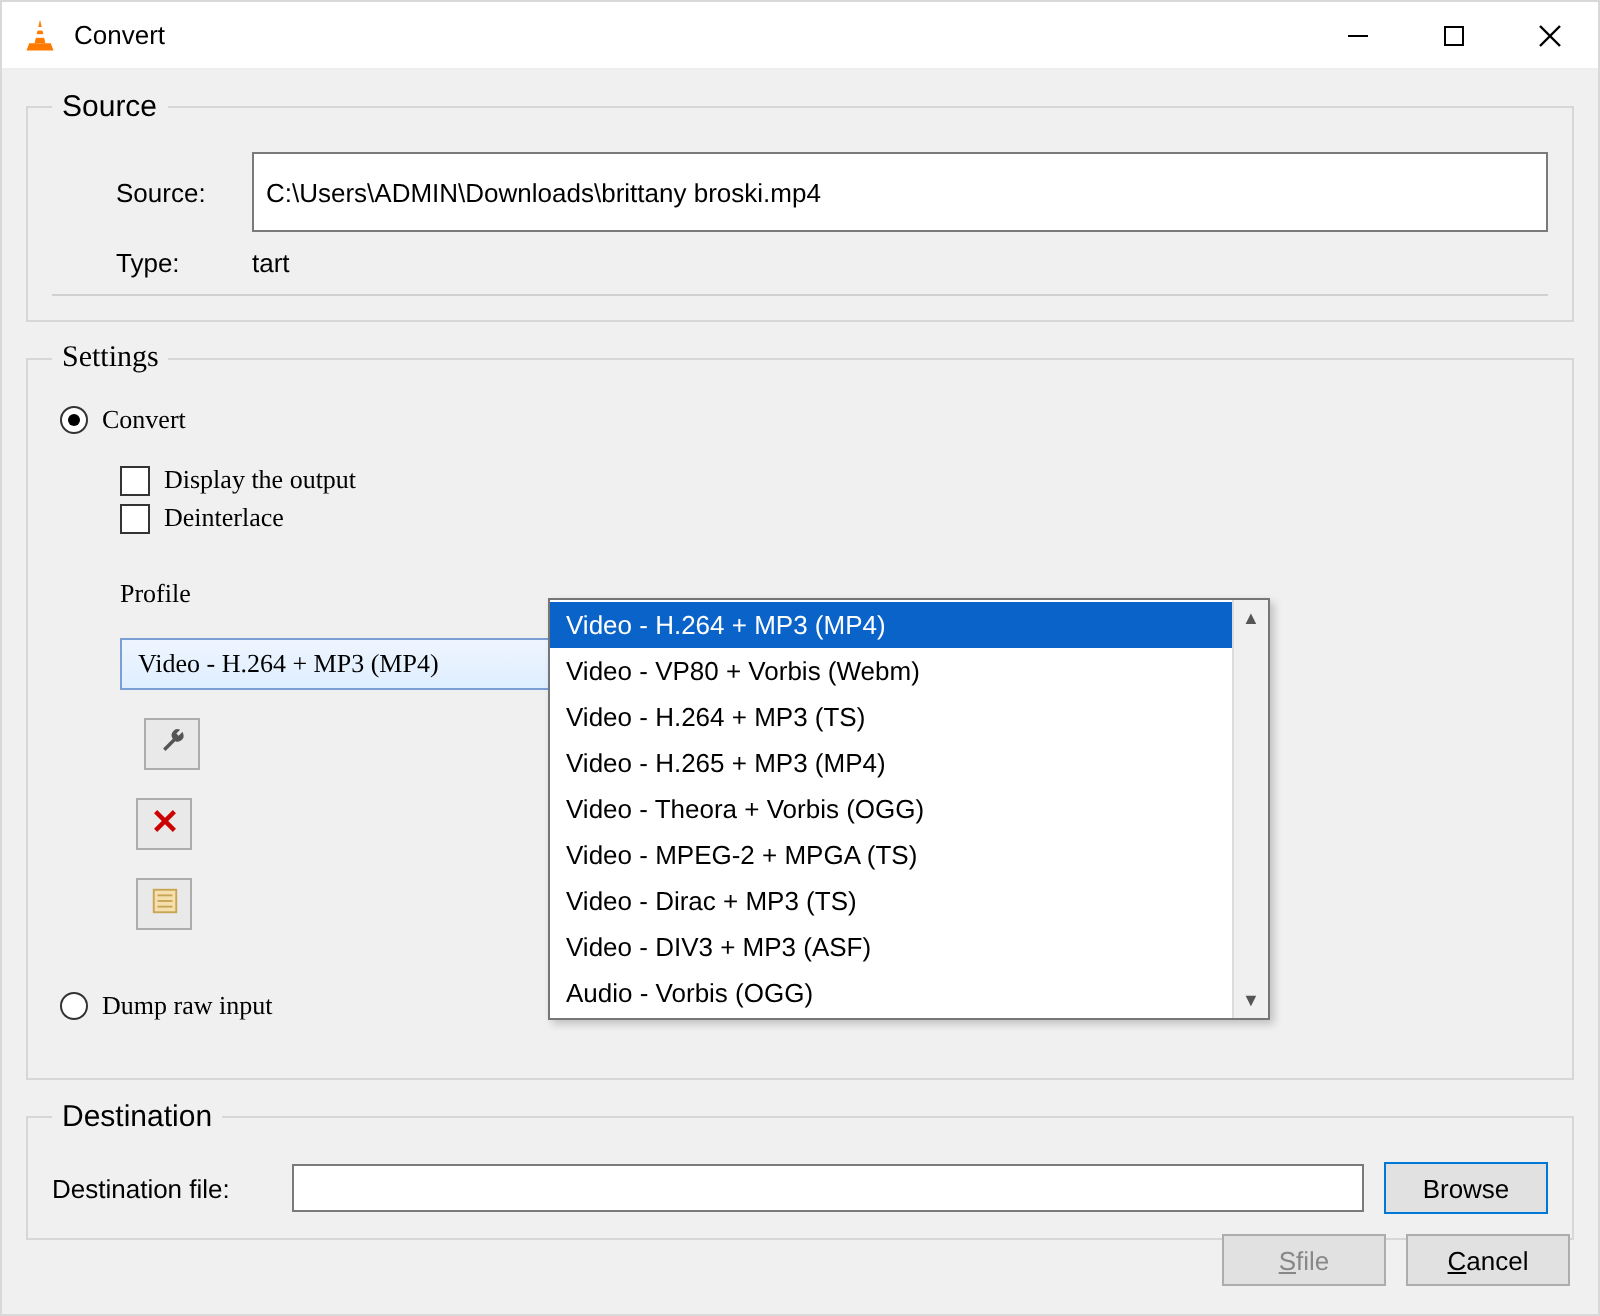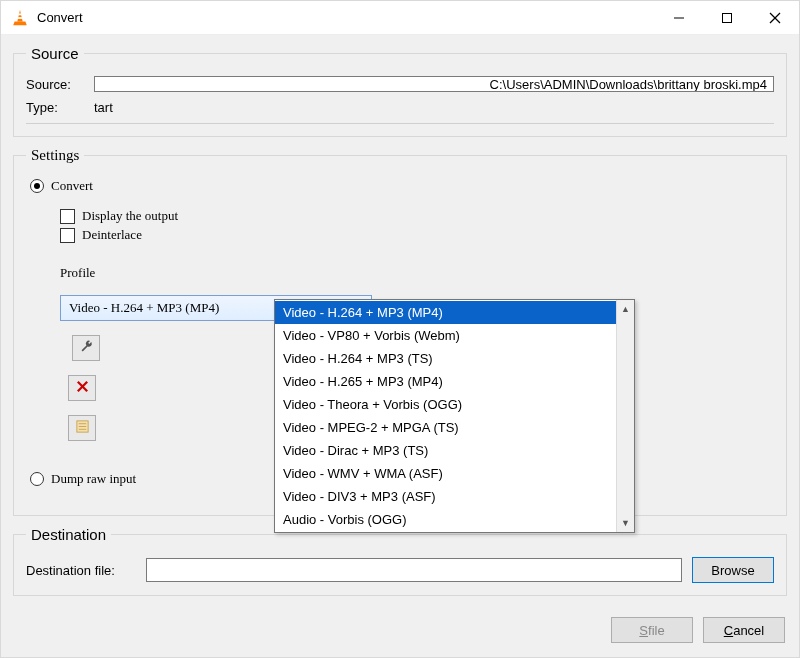--- a/index.html
+++ b/index.html
@@ -56,32 +56,31 @@
     margin: 0 0 10px 0;
     padding: 14px 12px 12px 12px;
     background: #f0f0f0;
   }
   fieldset.group > legend {
     padding: 0 5px;
     font-size: 15px;
     color: #000;
     background: #f0f0f0;
   }
-  .row { display:flex; align-items:center; gap:10px; margin-bottom:8px; }
+  .row { display:flex; align-items:center; gap:10px; margin-bottom:8px;margin-left:32px; }
   .row:last-child { margin-bottom:0; }
   .lbl { width: 58px; }
   .text-field {
     flex:1;
-    height: 16px;
+    height: 40px;
     border:1px solid #7a7a7a;
     background:#fff;
     padding: 2px 6px;
     font: inherit;
     outline: none;
-    text-align: right;
   }
   .divider {
     height:1px;
     background:#d0d0d0;
     margin: 2px 0 0 0;
   }
   .value-static { flex:1; }
   .radio-wrap, .check-wrap { display:flex; align-items:center; gap:7px; }
   .radio {
     width:14px; height:14px; border-radius:50%;
@@ -289,21 +288,20 @@
 
     <div class="popup" id="profile-popup" style="left: 273px; top: 264px;">
       <div class="popup-list" id="popup-list">
           <div class="popup-item selected">Video - H.264 + MP3 (MP4)</div>
           <div class="popup-item">Video - VP80 + Vorbis (Webm)</div>
           <div class="popup-item">Video - H.264 + MP3 (TS)</div>
           <div class="popup-item">Video - H.265 + MP3 (MP4)</div>
           <div class="popup-item">Video - Theora + Vorbis (OGG)</div>
           <div class="popup-item">Video - MPEG-2 + MPGA (TS)</div>
           <div class="popup-item">Video - Dirac + MP3 (TS)</div>
-          <div class="popup-item">Video - WMV + WMA (ASF)</div>
           <div class="popup-item">Video - DIV3 + MP3 (ASF)</div>
           <div class="popup-item">Audio - Vorbis (OGG)</div>
         </div>
       <div class="popup-scroll">
         <div class="sbtn">▲</div>
         <div class="sbtn">▼</div>
       </div>
     </div>
 
   </div>

